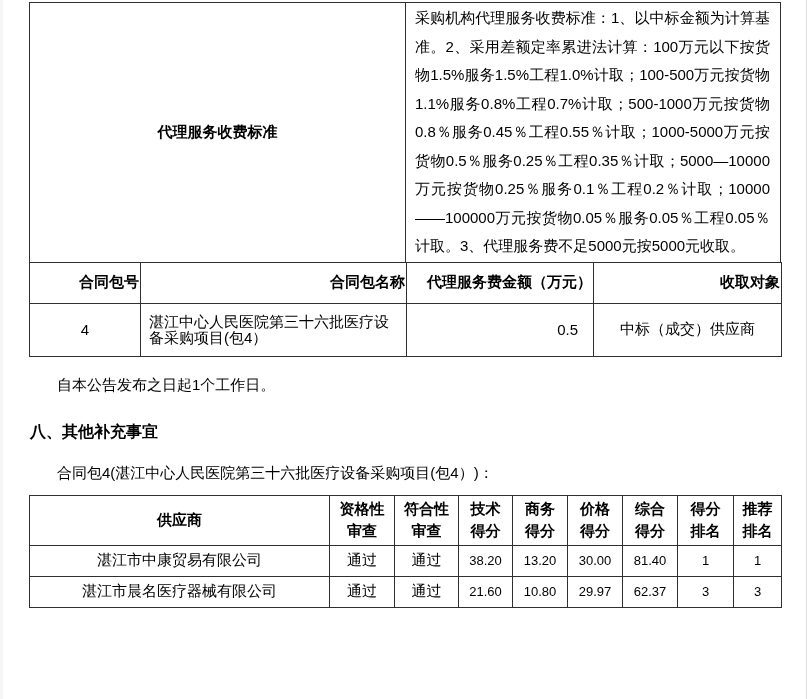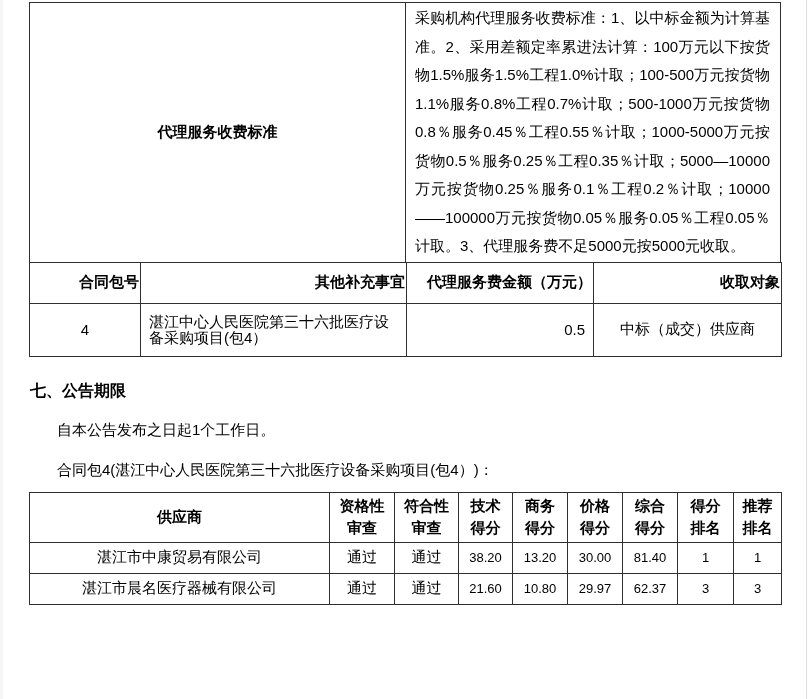--- a/index.html
+++ b/index.html
@@ -29,21 +29,21 @@
     padding: 1px 10px 1px 9px;
     text-align: justify; vertical-align: middle;
   }
 
   
   .pkg-table { margin-top: -1px; }
   .pkg-table th { font-size: 15px; font-weight: bold; height: 41px; text-align: right; vertical-align: middle; }
   .pkg-table td { height: 53px; font-size: 15px; vertical-align: middle; }
   .cell-center { text-align: center; }
   .cell-left   { text-align: left; padding: 4px 8px; line-height: 16px; }
-  .cell-right  { text-align: right; padding-right: 8px; font-size: 13px; }
+  .cell-right  { text-align: right; padding-right: 15px; font-size: 13px; }
 
   
   .section-title { font-size: 16px; font-weight: bold; margin: 24px 0 0 1px; }
   .section-title.second { margin-top: 27px; }
   .para { font-size: 15px; margin: 19px 0 0 28px; }
   .para.second { margin-top: 21px; }
 
   
   .sup-table { margin-top: 12px; }
   .sup-table th {
@@ -74,36 +74,36 @@
   <table class="pkg-table">
     <colgroup>
       <col style="width:111px">
         <col style="width:266px">
         <col style="width:187px">
         <col style="width:188px">
     </colgroup>
     <tbody>
         <tr>
       <th>合同包号</th>
-      <th>其他补充事宜</th>
+      <th>合同包名称</th>
       <th>代理服务费金额（万元）</th>
       <th>收取对象</th>
     </tr>
     <tr>
       <td class="cell-center">4</td>
       <td class="cell-left">湛江中心人民医院第三十六批医疗设备采购项目(包4）</td>
       <td class="cell-right">0.5</td>
       <td class="cell-center">中标（成交）供应商</td>
     </tr>
   </tbody>
     </table>
 
-  <div class="section-title">七、公告期限</div>
   <div class="para">自本公告发布之日起1个工作日。</div>
 
+  <div class="section-title second">八、其他补充事宜</div>
   <div class="para second">合同包4(湛江中心人民医院第三十六批医疗设备采购项目(包4）)：</div>
 
   <table class="sup-table">
     <colgroup>
       <col style="width:300px">
         <col style="width:65px">
         <col style="width:64px">
         <col style="width:54px">
       <col style="width:55px">
         <col style="width:55px">

